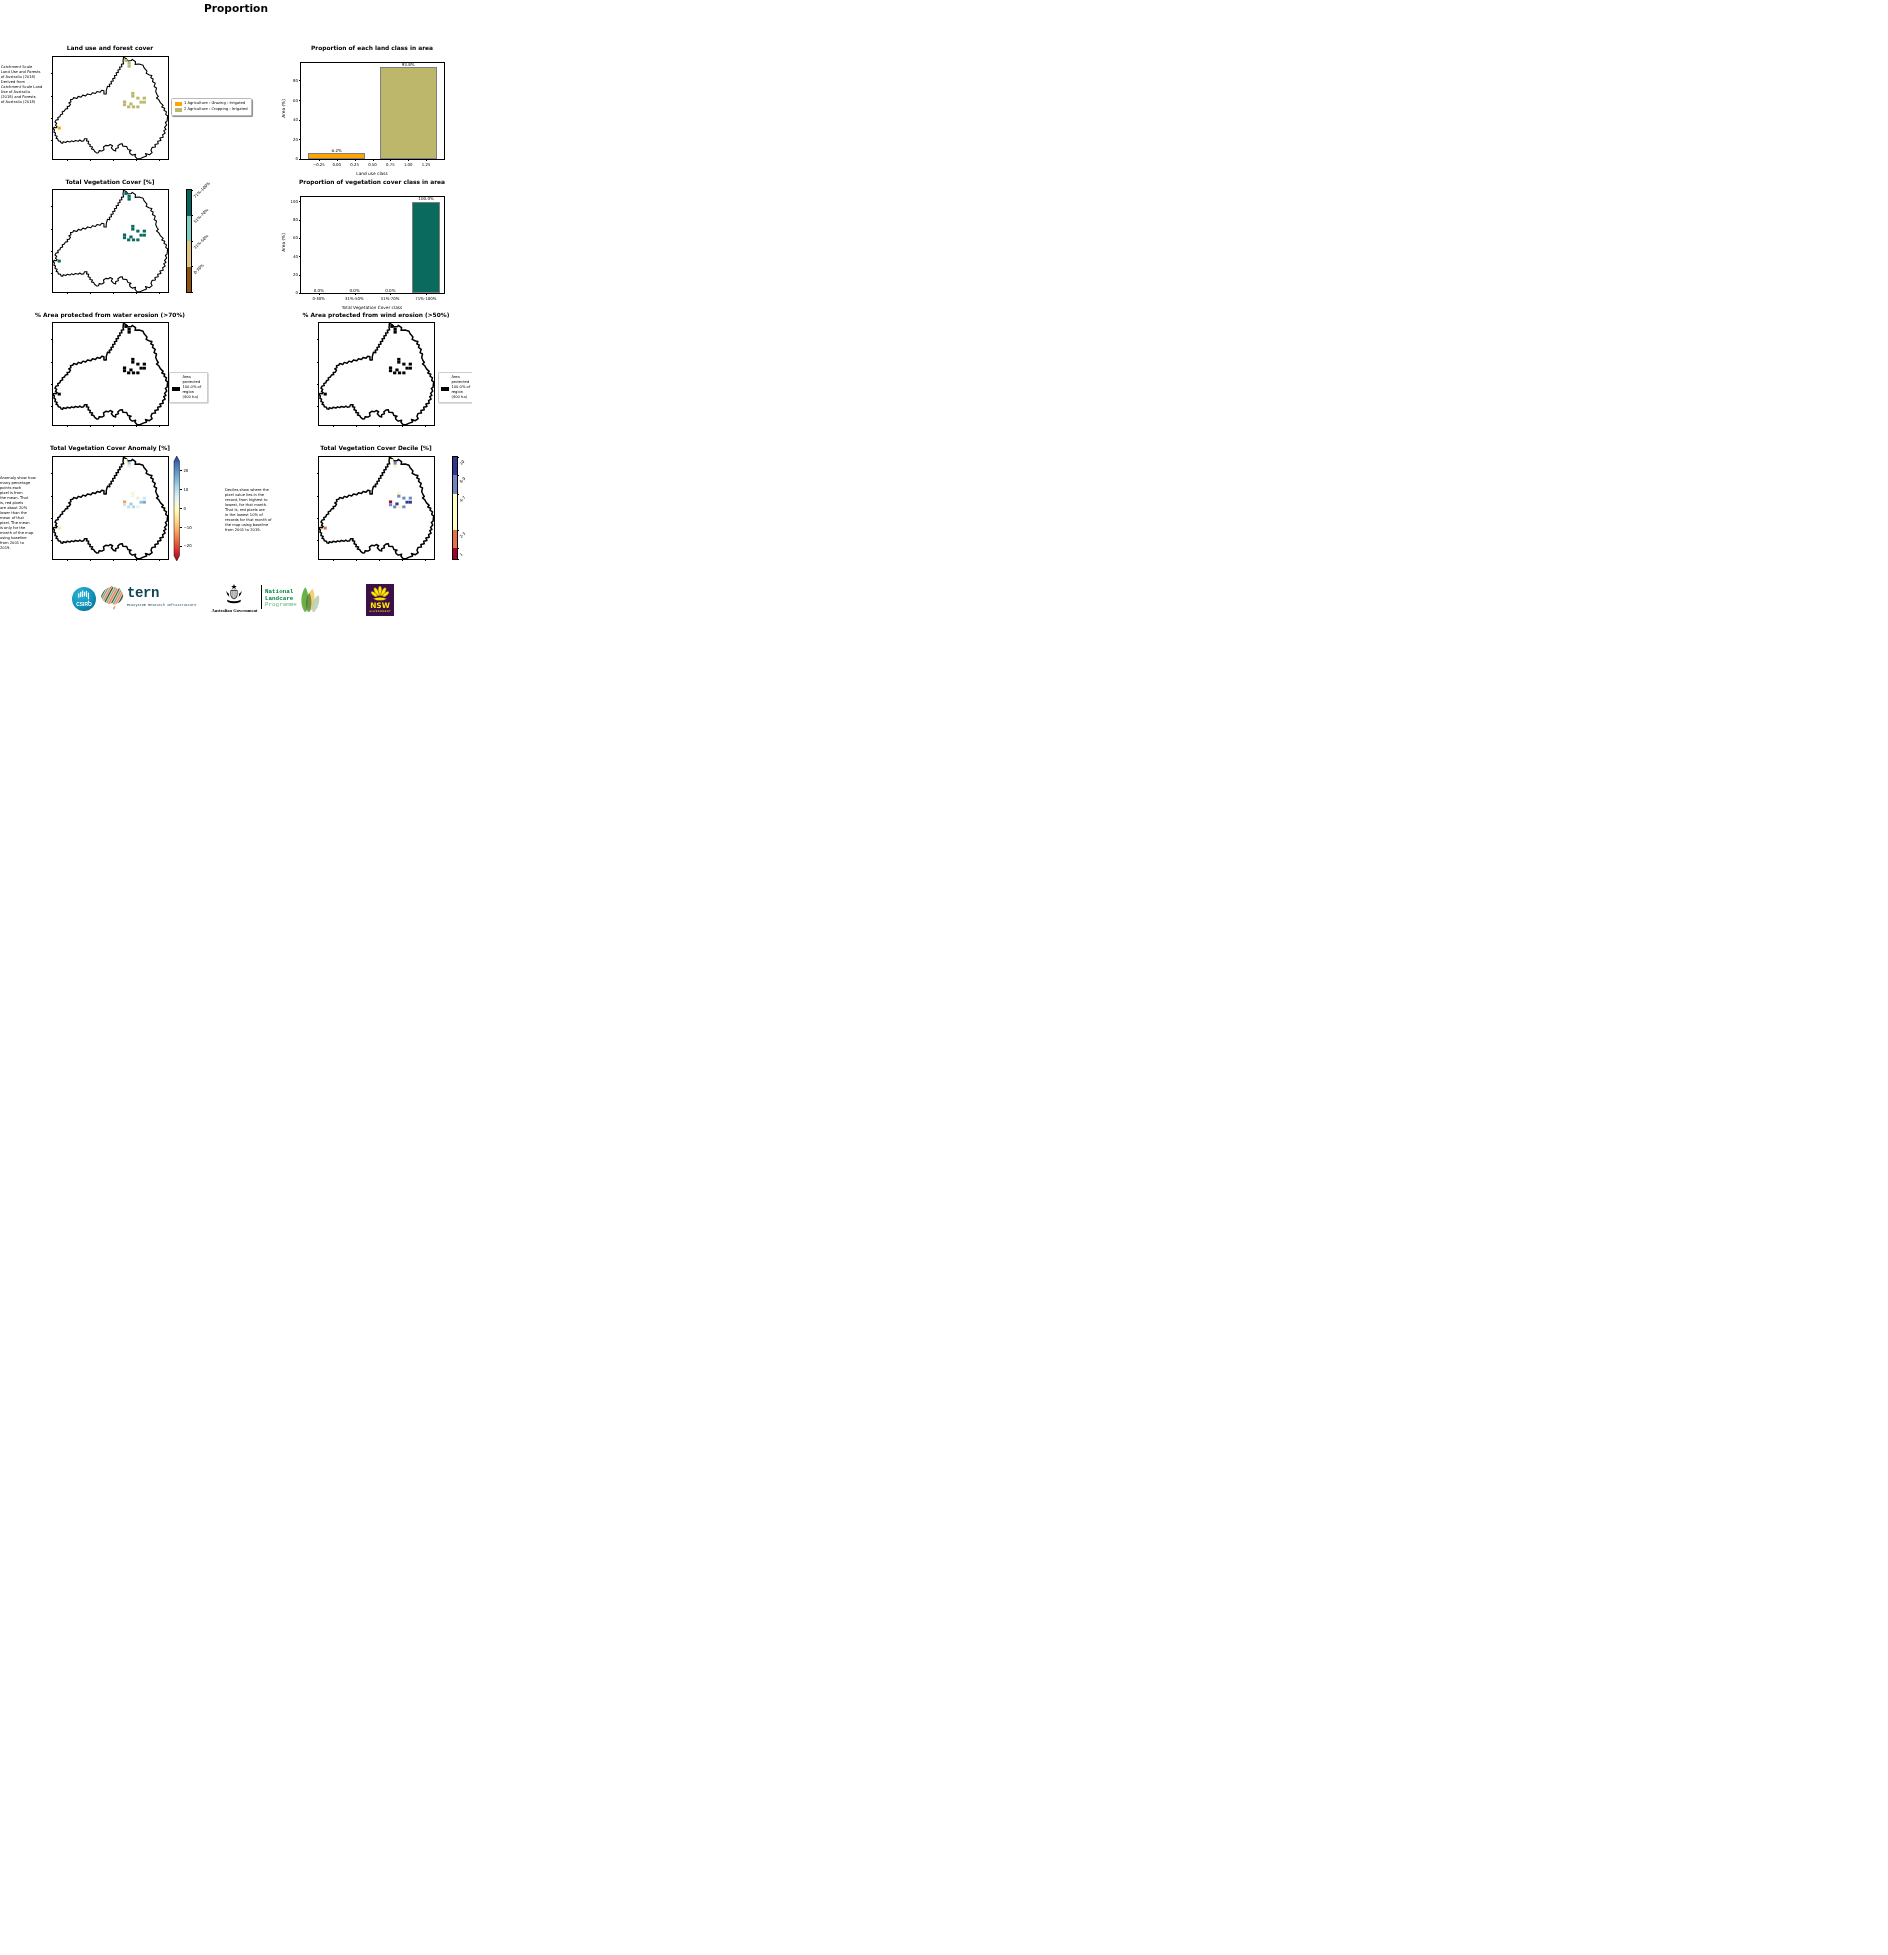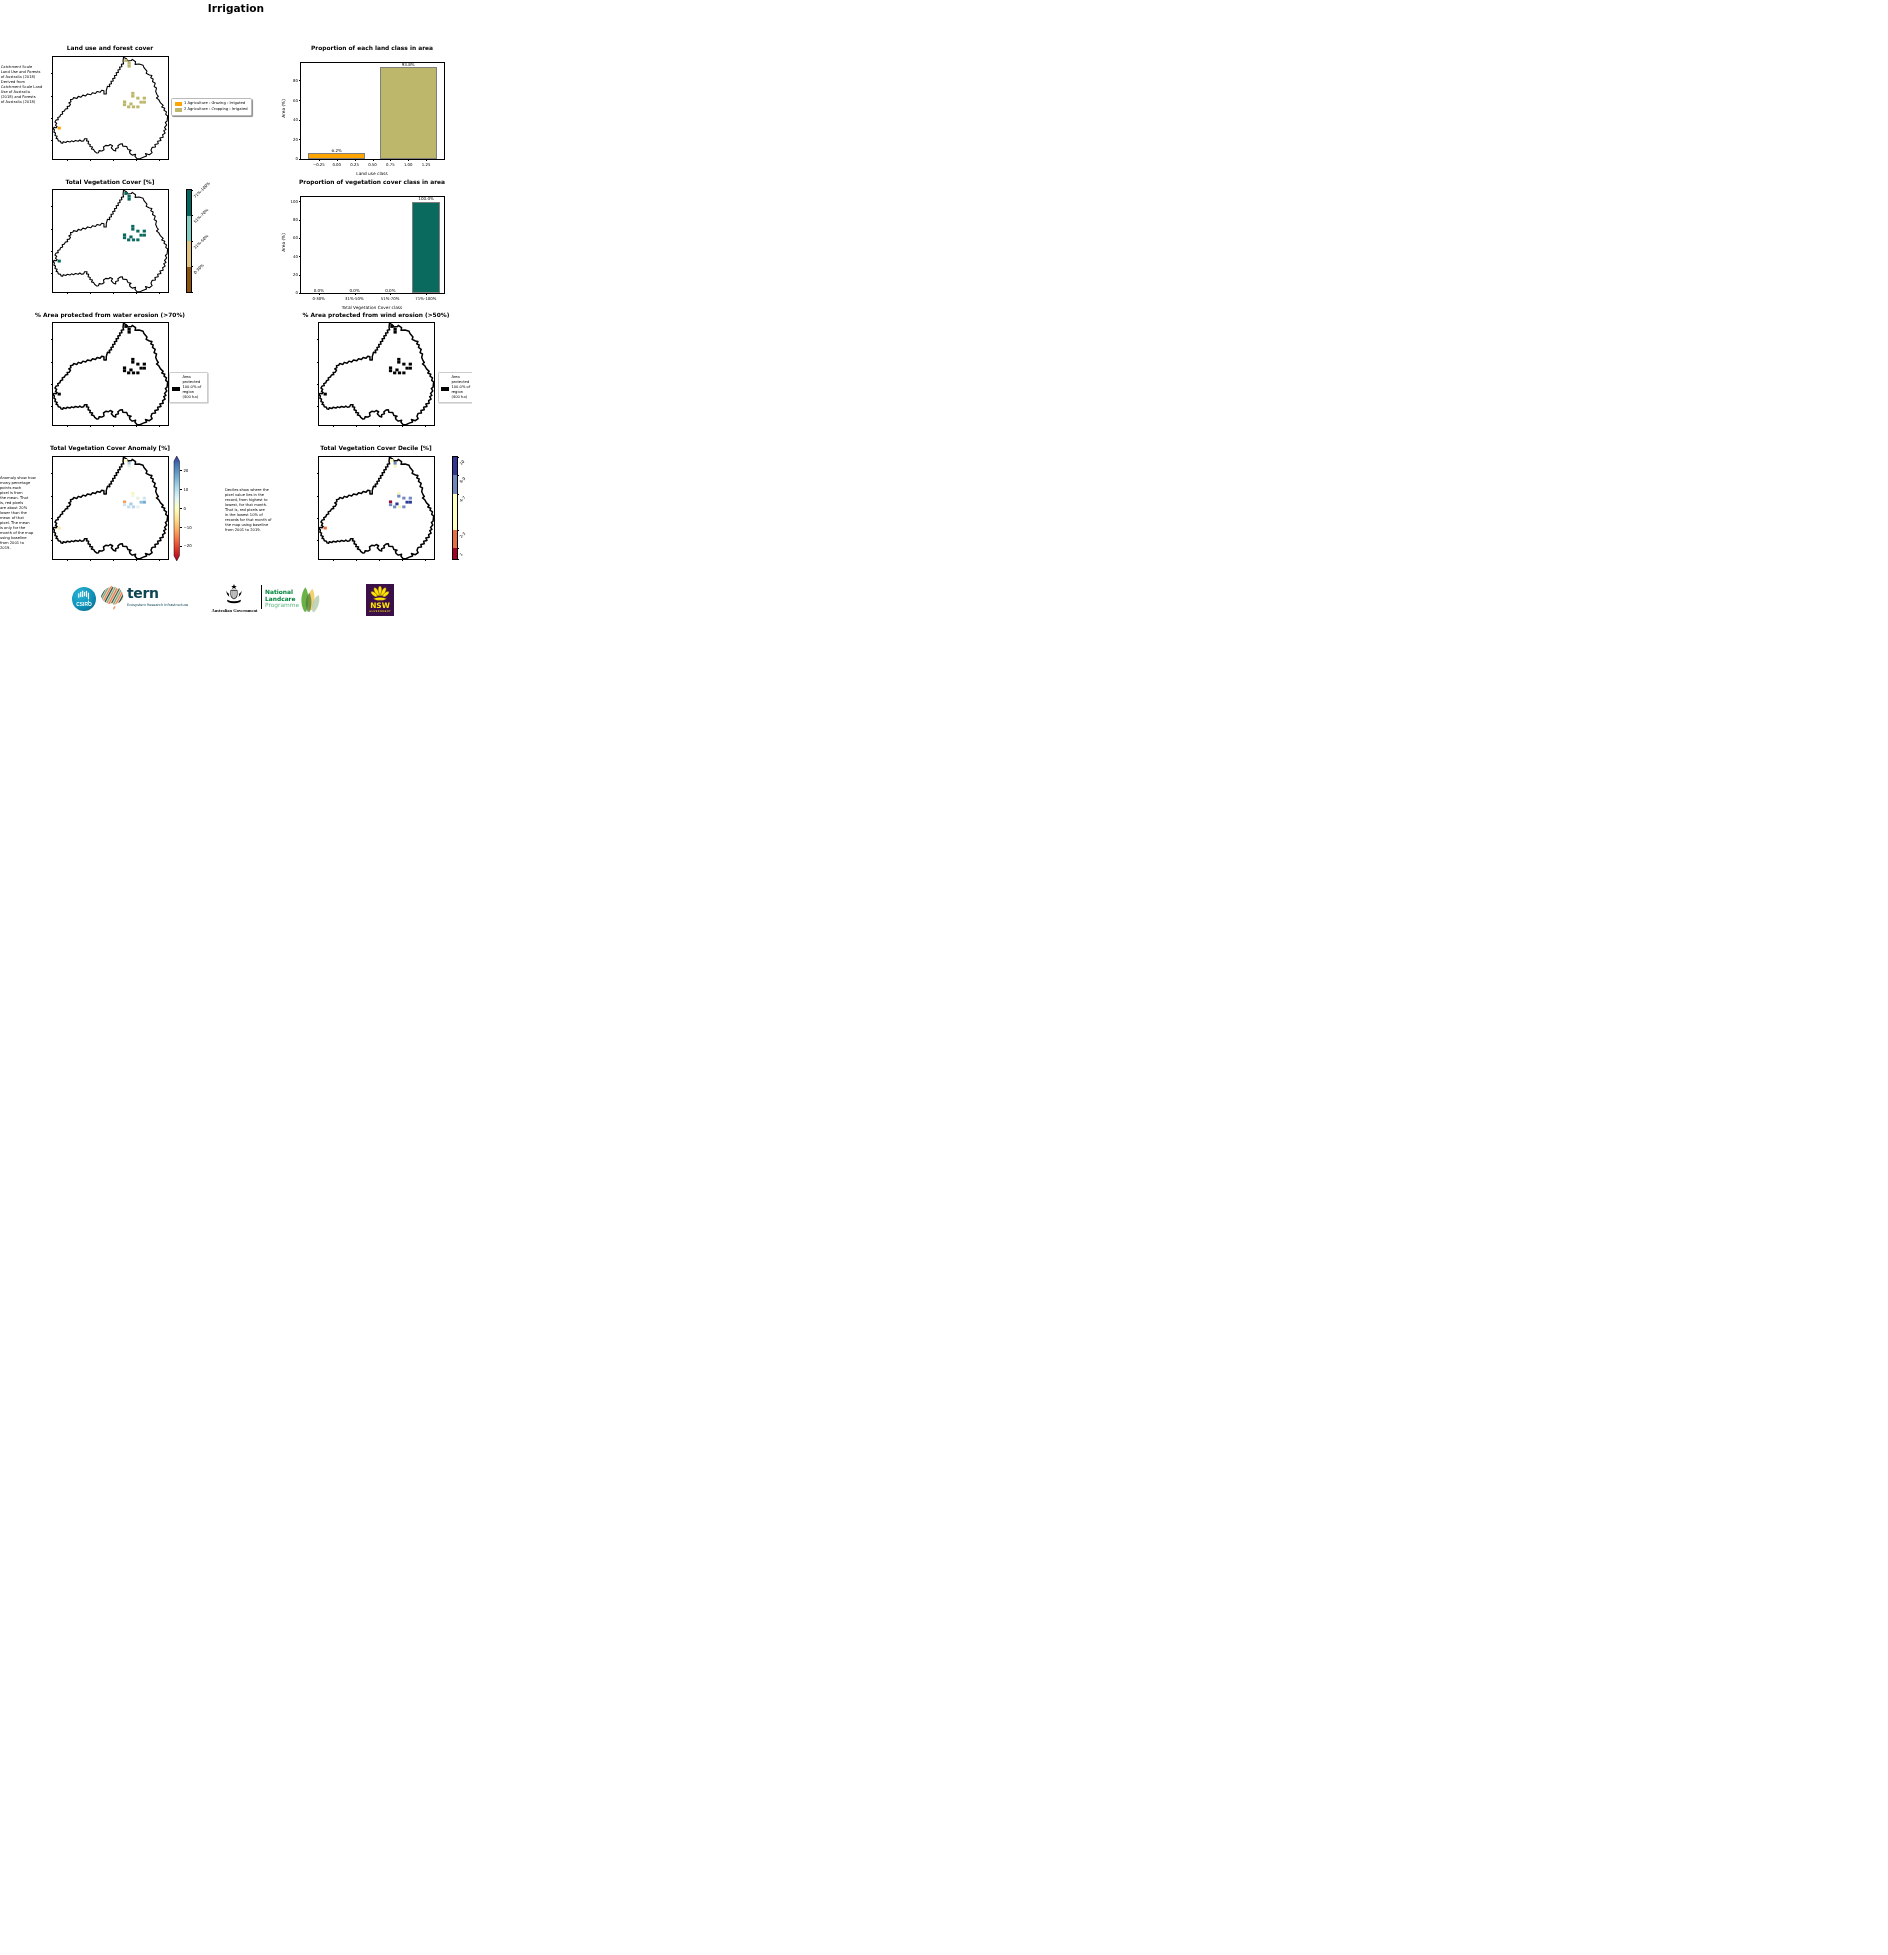--- a/index.html
+++ b/index.html
@@ -21,28 +21,28 @@
                 box-shadow:0.6px 0.6px 0.6px rgba(150,150,150,.6);padding:2px 2.3px;display:flex;gap:2.3px;}
   .small-legend .sw{width:7.8px;height:3.9px;background:#000;margin-top:11.7px;flex:0 0 auto;}
   .small-legend .lines{font-size:3.7px;line-height:4.9px;}
   .colorbar{position:absolute;box-sizing:border-box;border:0.4px solid #000;}
   .cb-seg{width:100%;}
   .cb-label{position:absolute;font-size:3.9px;white-space:nowrap;transform:rotate(-45deg);transform-origin:left bottom;}
   .axis-label{position:absolute;font-size:4.3px;text-align:center;}
   .ylab{transform:rotate(-90deg);transform-origin:center;}
   .bar{position:absolute;border:0.4px solid #7f7f7f;box-sizing:border-box;}
   .bar-label{position:absolute;font-size:4.1px;text-align:center;white-space:nowrap;}
-  .logo-text{white-space:nowrap;}
+  .logo-text{white-space:nowrap;font-family:Liberation Mono, monospace;}
 </style>
 </head>
 <body>
 
 <div id="page">
 
-  <div class="abs page-title">Irrigation</div>
+  <div class="abs page-title">Proportion</div>
 
   <div class="abs panel-title" style="left:32px;top:45px;width:156px;">Land use and forest cover</div>
   <div class="abs side-text" style="left:0.8px;top:65px;width:50px;"> Catchment Scale<br>Land Use and Forests<br>of Australia (2018)<br>Derived from<br>Catchment Scale Land<br>Use of Australia<br>(2018) and Forests<br>of Australia (2018)</div>
   <div class="axes" style="left:52px;top:56px;width:117px;height:104px;">
       <svg viewBox="0 0 100 100" preserveAspectRatio="none">
     <path d="M61.3,0.3 L63.9,1.8 L65.3,3.9 L68.3,3.5 L68.9,2.3 L71.8,4.6 L71.4,7.2 L74.9,6.8 L78.3,8 L79.1,10.4 L81.7,13.8 L81,16 L83.9,17.6 L86,18.2 L85,20.4 L87.1,21.6 L86.5,24 L88.9,25.8 L87.9,29 L90,30.4 L89.3,33.8 L90.5,37 L91.6,38.6 L90,40.2 L91.9,41.8 L93.5,45 L95.8,47.4 L94.6,49 L97.2,50.2 L96.5,52.2 L98.7,53.8 L98,56.2 L99.7,57.8 L99.2,62.8 L97.7,64.2 L98.9,66.6 L97,69 L98.2,71 L96.3,72.2 L97.5,74.6 L95.3,76.2 L95.8,78.6 L92.9,79.4 L93.9,81.8 L91,82.6 L91.5,85 L88.6,85.8 L89.1,88.2 L86.2,88.6 L85.2,91.4 L86.2,93.8 L83.8,95.8 L80.4,94.6 L81.4,97 L78.5,98.2 L75.6,99.7 L73.2,99.8 L71.3,97.4 L71.8,95.4 L68.9,96.2 L67,94.6 L66.5,92.6 L67.9,91.4 L65.1,90.6 L64.1,87.8 L60.7,87.4 L60.3,85 L58.3,85.4 L56.4,87 L56.9,89 L54.5,89.8 L54.5,92.2 L52.6,91.4 L50.7,89 L51.8,87 L49.7,85.8 L48.3,87 L45.9,86.6 L43.9,88.2 L44.4,91 L42.5,92.2 L40.1,91.8 L39.6,93.8 L38.2,94.2 L36.3,92.6 L35.3,90.6 L33.4,90.2 L34.4,88.2 L32,87.8 L32.4,85.8 L30.5,85 L31,82.6 L29.1,82.2 L29.6,80.2 L27.4,80.2 L26.7,82.2 L24.8,82.6 L23.3,81.4 L21.9,82.6 L19.5,81.8 L18,83 L16.1,82.2 L14.7,83.4 L12.3,82.6 L11.3,83.8 L8.9,83 L8.4,84.6 L7,84.2 L6.5,82.6 L4.6,82.2 L4.1,80.2 L2.7,79.8 L3.6,77.8 L1.7,77 L2.2,74.6 L0.8,73.8 L1.2,71.4 L0.1,70.6 L0.8,69 L2.7,69.4 L3.6,68.2 L2.2,67 L3.2,65 L1.7,63.8 L2.7,61.8 L4.6,61.4 L4.1,59.4 L6,58.6 L6.5,56.6 L8.4,55.8 L8,53.8 L9.9,53 L10.8,51 L12.8,50.6 L12.3,48.6 L14.2,48.2 L15.2,46.2 L13.7,45 L15.6,43.8 L15.2,41.8 L17.1,41.4 L18,39.8 L20.8,40.6 L22,38.6 L24.4,39.4 L26,37.4 L28.4,38.2 L30,36.2 L32.9,37 L34.4,35 L36.9,35.8 L38.4,33.8 L40.9,34.6 L42.4,32.6 L44.3,33.1 L44.3,36.3 L46.3,36.3 L46.3,33 L47.4,28.7 L49.4,29.1 L48.9,26.7 L50.9,26.3 L50.4,23.9 L52.4,23.5 L51.9,21.1 L53.9,20.7 L53.4,18.3 L55.4,17.9 L54.9,15.5 L56.9,15.1 L56.4,12.7 L58.4,12.3 L57.9,9.9 L59.9,9.5 L59.4,7.1 L61.4,6.7 L60.9,4.3 L61.3,0.3 Z" fill="none" stroke="#000" stroke-width="1.1" vector-effect="non-scaling-stroke" stroke-linejoin="round"></path>
         <rect x="62" y="2" width="2.8" height="2.8" fill="#bdb76b"></rect>
         <rect x="64.8" y="4.8" width="2.8" height="2.8" fill="#bdb76b"></rect>
         <rect x="64.8" y="7.6" width="2.8" height="2.8" fill="#bdb76b"></rect>
         <rect x="68" y="34.2" width="2.8" height="2.8" fill="#bdb76b"></rect>

